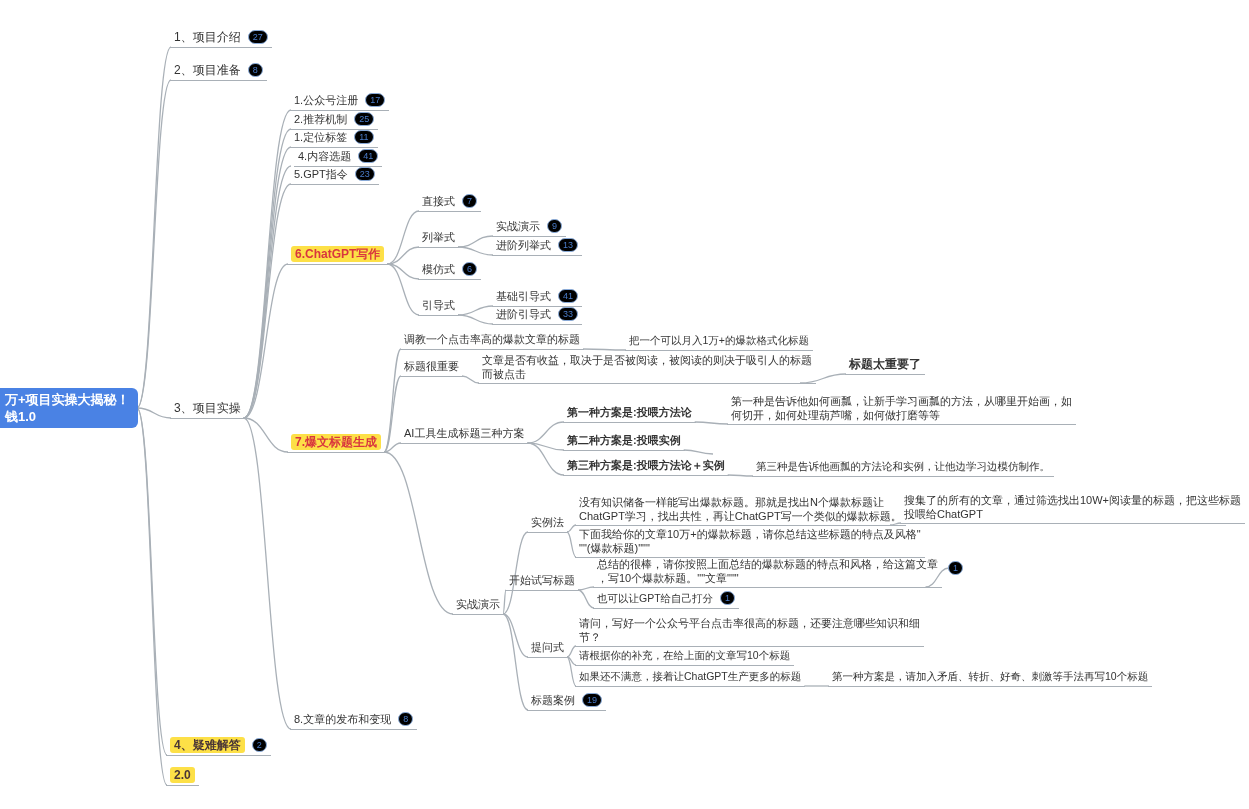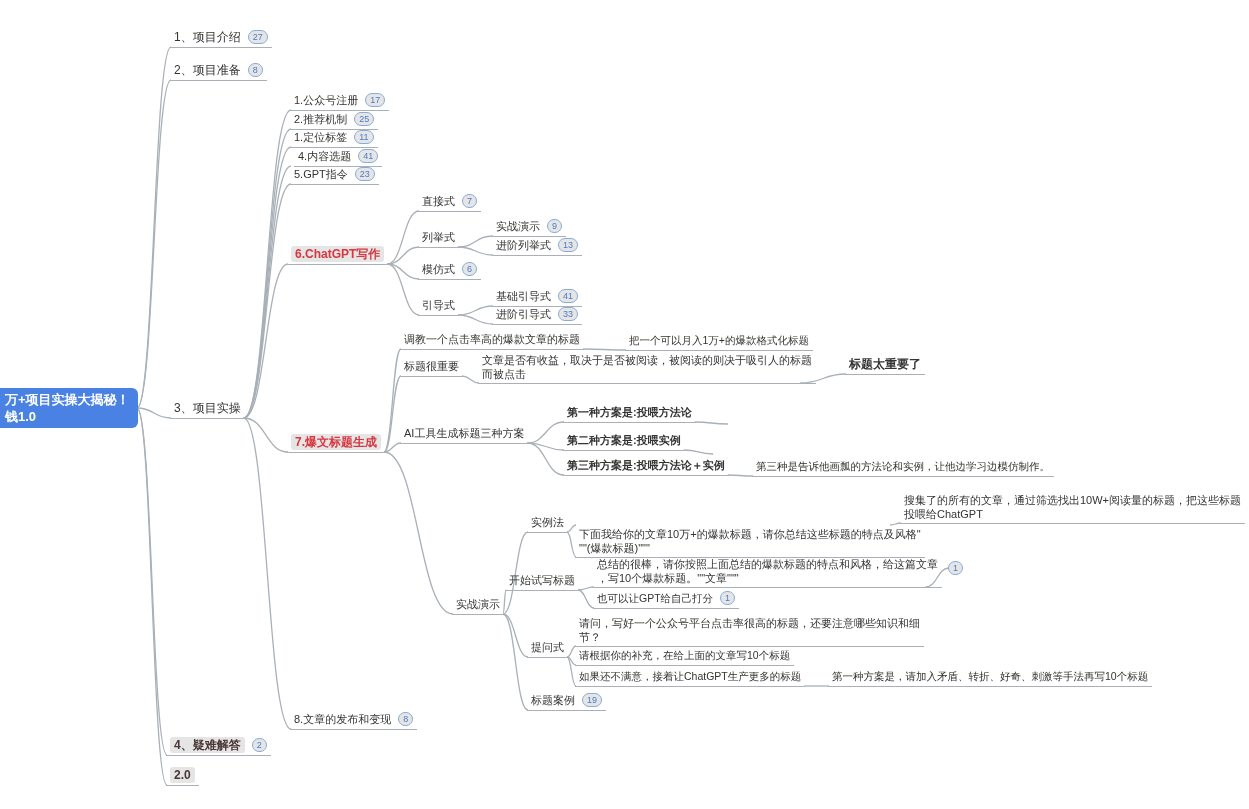--- a/index.html
+++ b/index.html
@@ -11,27 +11,27 @@
 
   .node { position:absolute; color:#333; font-size:12px; line-height:16px;
           padding:1px 4px 2px 4px; border-bottom:1.4px solid #a9b0b7; white-space:nowrap; }
   .lv2    { font-size:11px; }
   .detail { font-size:10.5px; }
   .multi  { font-size:11px; line-height:14px; }
   .multi span { white-space:nowrap; }
   .bold   { font-weight:bold; }
   .b11    { font-size:11px; }
 
-  .pill { display:inline-block; background:#e5e5e5; color:#d9363e; font-weight:bold;
+  .pill { display:inline-block; background:#fde047; color:#d9363e; font-weight:bold;
           border-radius:3px; padding:0 4px; }
   .pill-dark { color:#4a3636; }
 
   .badge { display:inline-block; font-size:9px; line-height:12px; color:#4a7cc9;
            border:1px solid #8aabd9; border-radius:8px; padding:0 4px; margin-left:7px;
-           background:#e5e5e5; vertical-align:1px; font-weight:normal; }
+           background:#000000; vertical-align:1px; font-weight:normal; }
   .badge-node { position:absolute; border-bottom:none; padding:0; }
   .badge-node .badge { margin-left:0; }
 
   .root-box { position:absolute; left:0; top:388px; width:138px; background:#4a82e4; color:#fff;
               font-weight:bold; font-size:13px; line-height:17px; padding:3px 8px 3px 5px;
               border-radius:0 6px 6px 0; }
 </style>
 </head>
 <body>
 
@@ -118,27 +118,29 @@
 
   <div class="node lv2" id="t1" style="left:400px;top:330px"><span>调教一个点击率高的爆款文章的标题</span></div>
   <div class="node detail" id="t1a" style="left:625px;top:331px"><span>把一个可以月入1万+的爆款格式化标题</span></div>
 
   <div class="node lv2" id="t2" style="left:400px;top:357px"><span>标题很重要</span></div>
   <div class="node multi" id="t2a" style="left:478px;top:352px"><span>文章是否有收益，取决于是否被阅读，被阅读的则决于吸引人的标题</span><br><span>而被点击</span></div>
   <div class="node bold" id="t2b" style="left:845px;top:355px"><span>标题太重要了</span></div>
 
   <div class="node lv2" id="t3" style="left:400px;top:424px"><span>AI工具生成标题三种方案</span></div>
   <div class="node b11 bold" id="t3a" style="left:563px;top:403px"><span>第一种方案是:投喂方法论</span></div>
+  <div class="node multi" id="t3a1" style="left:727px;top:393px"><span>第一种是告诉他如何画瓢，让新手学习画瓢的方法，从哪里开始画，如</span><br><span>何切开，如何处理葫芦嘴，如何做打磨等等</span></div>
   <div class="node b11 bold" id="t3b" style="left:563px;top:431px"><span>第二种方案是:投喂实例</span></div>
   <div class="node b11 bold" id="t3c" style="left:563px;top:456px"><span>第三种方案是:投喂方法论＋实例</span></div>
   <div class="node detail" id="t3c1" style="left:752px;top:457px"><span>第三种是告诉他画瓢的方法论和实例，让他边学习边模仿制作。</span></div>
 
   <div class="node lv2" id="t4" style="left:452px;top:595px"><span>实战演示</span></div>
 
   <div class="node lv2" id="s1" style="left:527px;top:513px"><span>实例法</span></div>
+  <div class="node multi" id="s1a" style="left:575px;top:494px"><span>没有知识储备一样能写出爆款标题。那就是找出N个爆款标题让</span><br><span>ChatGPT学习，找出共性，再让ChatGPT写一个类似的爆款标题。</span></div>
   <div class="node multi" id="s1a1" style="left:900px;top:492px"><span>搜集了的所有的文章，通过筛选找出10W+阅读量的标题，把这些标题</span><br><span>投喂给ChatGPT</span></div>
   <div class="node multi" id="s1b" style="left:575px;top:526px"><span>下面我给你的文章10万+的爆款标题，请你总结这些标题的特点及风格"</span><br><span>""(爆款标题)"""</span></div>
 
   <div class="node lv2" id="s2" style="left:505px;top:571px"><span>开始试写标题</span></div>
   <div class="node multi" id="s2a" style="left:593px;top:556px"><span>总结的很棒，请你按照上面总结的爆款标题的特点和风格，给这篇文章</span><br><span>，写10个爆款标题。""文章"""</span></div>
   <div class="node badge-node mid-in" id="s2abadge" style="left:948px;top:560px"><span class="badge">1</span></div>
   <div class="node detail" id="s2b" style="left:593px;top:589px"><span>也可以让GPT给自己打分</span><span class="badge">1</span></div>
 
   <div class="node lv2" id="s3" style="left:527px;top:638px"><span>提问式</span></div>
   <div class="node multi" id="s3a" style="left:575px;top:615px"><span>请问，写好一个公众号平台点击率很高的标题，还要注意哪些知识和细</span><br><span>节？</span></div>

